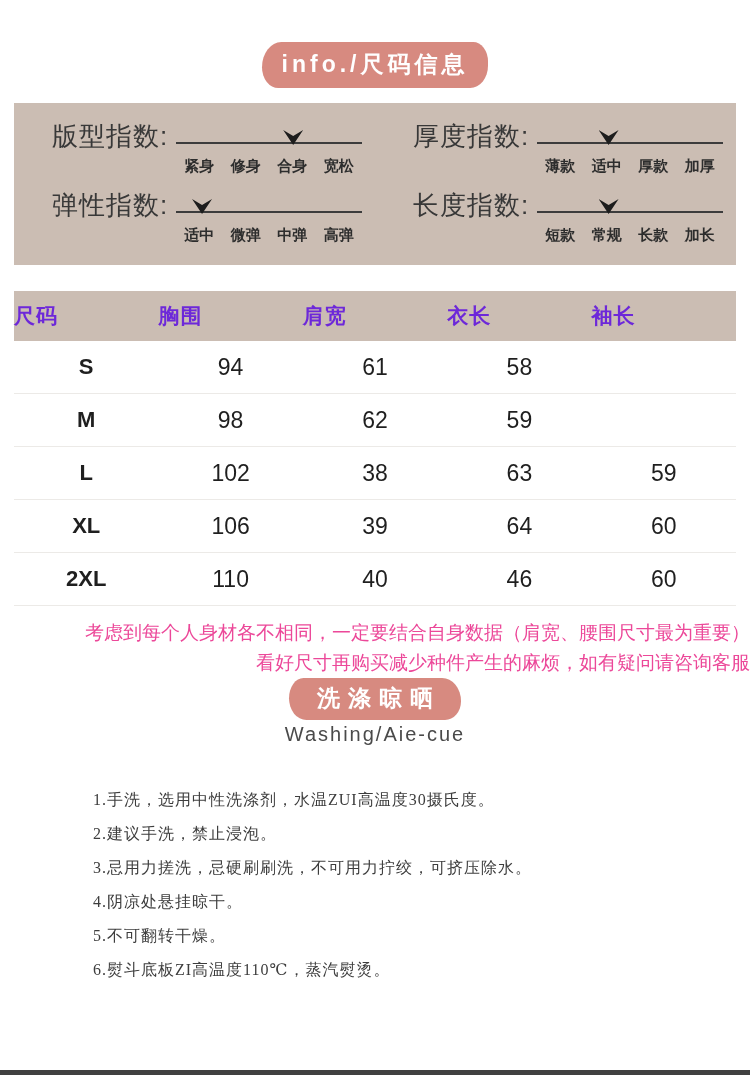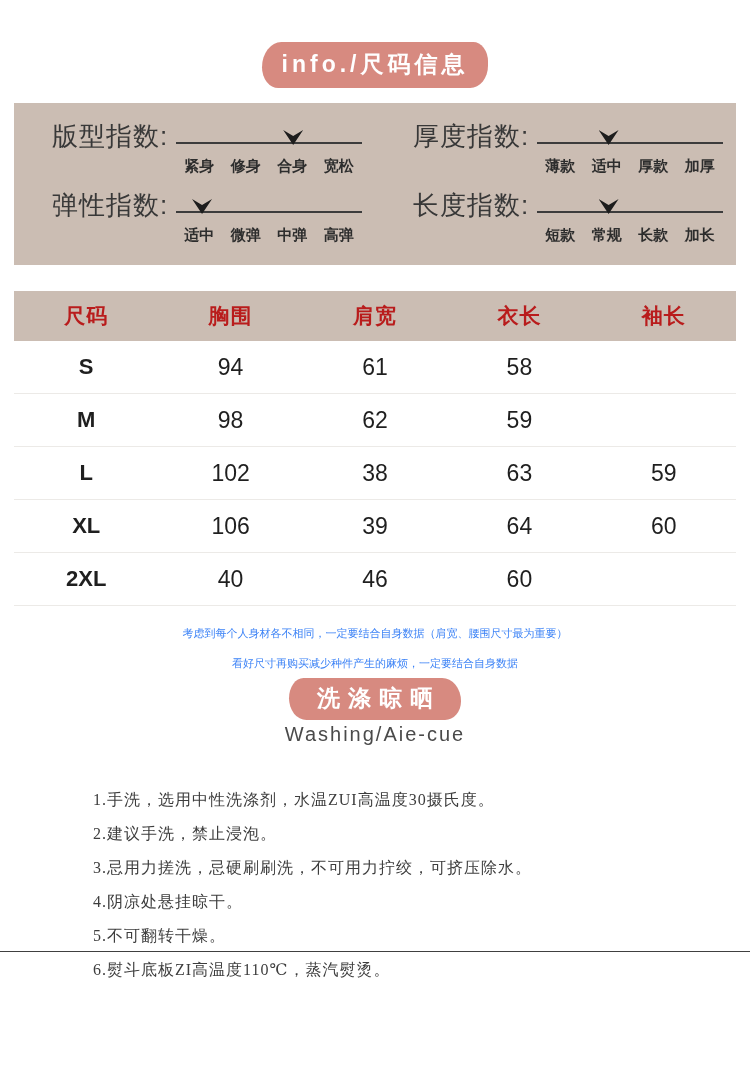--- a/index.html
+++ b/index.html
@@ -1,21 +1,21 @@
 <!DOCTYPE html>
 <html style="--accent: #d78a80; --panel-bg: #cbbdb3; --row-divider: #eceae7;"><head>
 <meta charset="utf-8">
 <style>
   html,body{margin:0;padding:0;}
   body{
     width:750px;height:1087px;position:relative;overflow:hidden;
     background:#ffffff;color:#333;
     font-family:"Liberation Sans","DejaVu Sans",sans-serif;
   }
-  .page{width:750px;height:952px;position:relative;border-bottom:1px solid #404040;box-sizing:border-box;}
+  .page{width:750px;height:1075px;position:relative;border-bottom:5px solid #404040;box-sizing:border-box;}
 
   
   .badge-wrap{text-align:center;}
   .badge{
     display:inline-block;background:var(--accent,#d78a80);color:#fff;font-weight:bold;
     line-height:1;
   }
   .badge-info{
     margin-top:42px;font-size:23px;letter-spacing:4px;padding:11px 20px 12px;
     border-radius:26px 20px 24px 22px / 34px 26px 30px 28px;
@@ -49,28 +49,28 @@
   
   .reminder{
     margin:33px 0 0 48px;font-size:17px;color:#3a3a3a;letter-spacing:0.5px;
     font-family:"Liberation Serif","DejaVu Serif",serif;
   }
 
   
   .size-table{width:722px;margin:26px auto 0;}
   .t-head,.t-row{display:grid;grid-template-columns:repeat(5,1fr);align-items:center;}
   .t-head{background:var(--panel-bg,#cbbdb3);height:50px;}
-  .t-hcell{text-align:center;font-size:21px;font-weight:600;color:#b91c1c;letter-spacing:1px;}
+  .t-hcell{text-align:left;font-size:21px;font-weight:600;color:#6d28d9;letter-spacing:1px;}
   .t-row{height:52px;border-bottom:1px solid var(--row-divider,#eceae7);background:#fff;}
   .t-cell{text-align:center;font-size:23px;color:#1f1f1f;}
   .t-cell.size-col{font-size:22px;font-weight:600;}
 
   
   .note{
-    text-align:center;margin:0;font-size:11px;line-height:30px;color:#3b82f6;
+    text-align:right;margin:0;font-size:19px;line-height:30px;color:#ec4899;
     font-family:"Liberation Serif","DejaVu Serif",serif;
   }
   .note.first{margin-top:12px;}
 
   .washing-sub{
     text-align:center;margin:3px 0 0;font-size:20px;letter-spacing:2px;color:#4a4a4a;
   }
 
   
   .washing-list{
@@ -193,29 +193,30 @@
         <div class="t-row">
           <div class="t-cell size-col">XL</div>
           <div class="t-cell">106</div>
           <div class="t-cell">39</div>
           <div class="t-cell">64</div>
           <div class="t-cell">60</div>
         </div>
 
         <div class="t-row">
           <div class="t-cell size-col">2XL</div>
+          <div class="t-cell">110</div>
           <div class="t-cell">40</div>
           <div class="t-cell">46</div>
           <div class="t-cell">60</div>
         </div>
       </div>
   </section>
 
   <p class="note first">考虑到每个人身材各不相同，一定要结合自身数据（肩宽、腰围尺寸最为重要）</p>
-  <p class="note">看好尺寸再购买减少种件产生的麻烦，一定要结合自身数据</p>
+  <p class="note">看好尺寸再购买减少种件产生的麻烦，如有疑问请咨询客服</p>
 
   <div class="badge-wrap">
     <div class="badge badge-washing">洗涤晾晒</div>
   </div>
   <p class="washing-sub">Washing/Aie-cue</p>
 
   <ol class="washing-list">
 
       <li>1.手洗，选用中性洗涤剂，水温ZUI高温度30摄氏度。</li>
 

